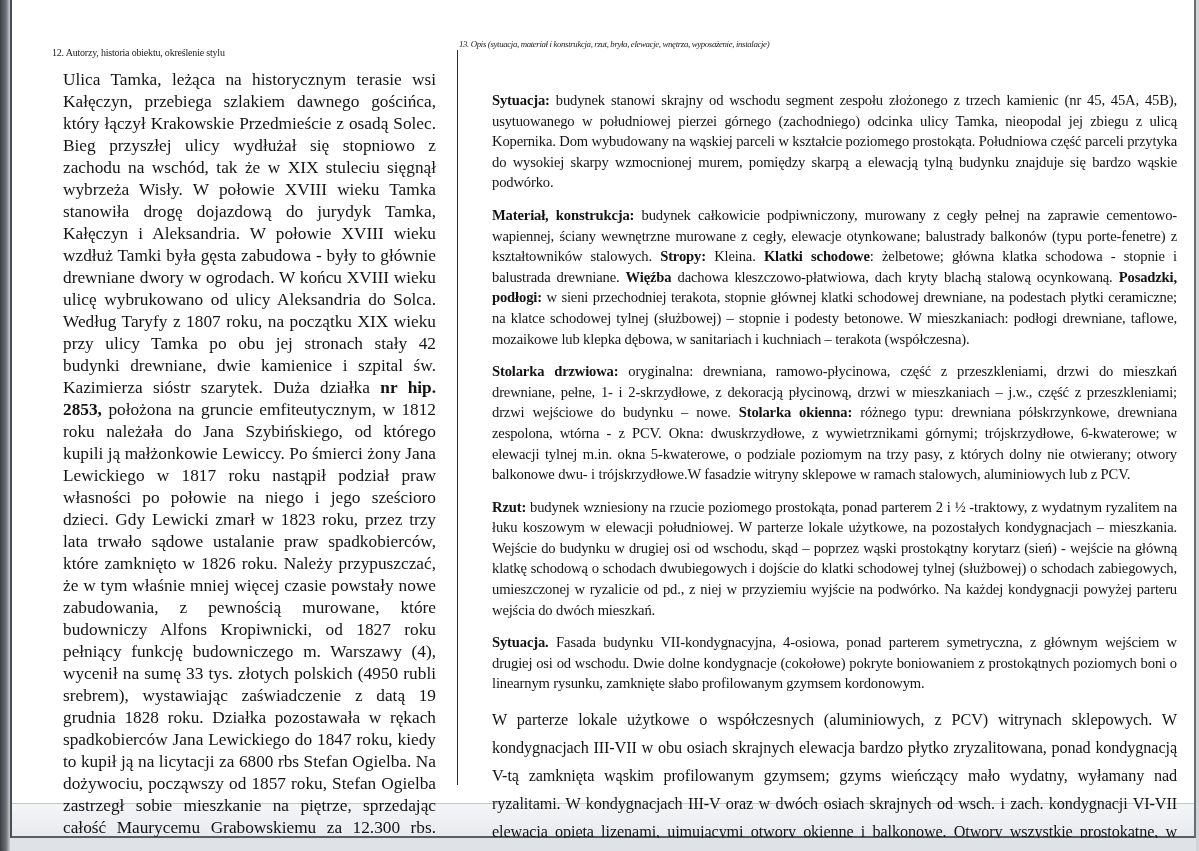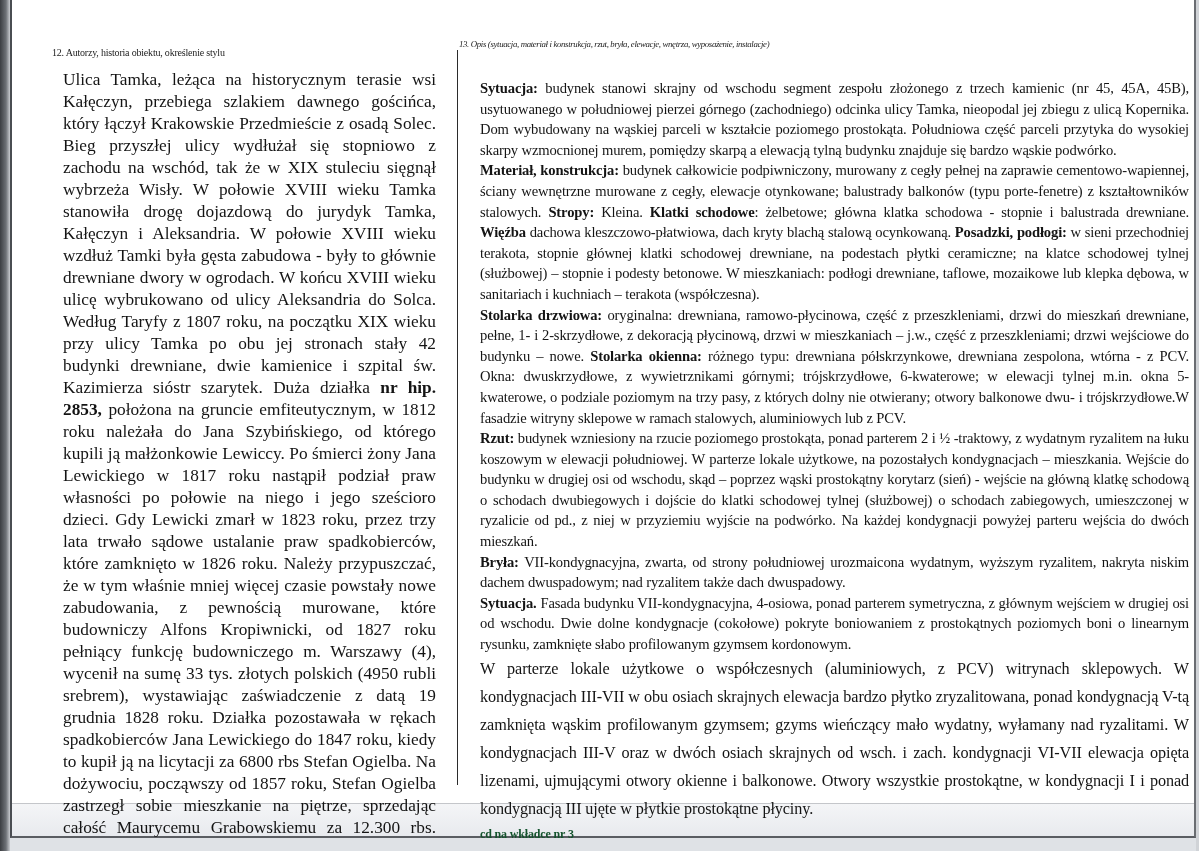--- a/index.html
+++ b/index.html
@@ -45,21 +45,21 @@
   .col-left {
     position: absolute; left: 51px; top: 69px; width: 373px;
     font-size: 17.3px; line-height: 22px; text-align: justify;
   }
   .col-left p { margin: 0; }
   .col-right {
     position: absolute; left: 468px; top: 78px; width: 709px;
     font-size: 14.6px; line-height: 20.6px; text-align: justify;
     letter-spacing: -0.15px;
   }
-  .col-right p { margin: 0; }
+  .col-right p { margin: 12px; }
   .col-right .large { font-size: 16.2px; line-height: 28px; letter-spacing: -0.1px; }
   b { font-weight: bold; }
   .continue-link {
     display: inline-block; font-weight: bold; text-decoration: underline; color: #14532d;
     cursor: pointer;
   }
   .continue-right { font-size: 12px; line-height: 16px; }
 </style>
 </head>
 <body>
@@ -79,21 +79,20 @@
   </div>
 
   <div class="section-label" style="left:447px; top:39px; font-size:8.8px; letter-spacing:-0.35px;font-style:italic;">13. Opis (sytuacja, materiał i konstrukcja, rzut, bryła, elewacje, wnętrza, wyposażenie, instalacje)</div>
 
   <div class="col-right">
     <div id="right-paras">
         <p><b>Sytuacja:</b><span> budynek stanowi skrajny od wschodu  segment zespołu  złożonego z trzech kamienic (nr 45, 45A, 45B), usytuowanego w  południowej pierzei górnego (zachodniego) odcinka ulicy Tamka, nieopodal jej zbiegu z ulicą Kopernika.  Dom wybudowany na wąskiej parceli w kształcie poziomego prostokąta. Południowa część parceli przytyka do wysokiej skarpy wzmocnionej murem, pomiędzy skarpą a elewacją tylną budynku znajduje się bardzo wąskie podwórko.</span></p>
         <p><b>Materiał, konstrukcja:</b><span> budynek całkowicie  podpiwniczony,  murowany z cegły pełnej na zaprawie cementowo-wapiennej,  ściany wewnętrzne murowane z cegły, elewacje otynkowane; balustrady balkonów (typu porte-fenetre) z kształtowników stalowych. </span><b>Stropy:</b><span> Kleina. </span><b>Klatki schodowe</b><span>: żelbetowe; główna klatka schodowa - stopnie i balustrada drewniane. </span><b>Więźba</b><span> dachowa kleszczowo-płatwiowa, dach kryty blachą stalową ocynkowaną. </span><b>Posadzki, podłogi:</b><span> w sieni przechodniej  terakota, stopnie głównej klatki schodowej drewniane, na podestach płytki ceramiczne; na klatce schodowej tylnej (służbowej) – stopnie i podesty betonowe. W mieszkaniach: podłogi drewniane, taflowe, mozaikowe lub  klepka dębowa, w sanitariach i kuchniach – terakota (współczesna).</span></p>
         <p><b>Stolarka drzwiowa:</b><span> oryginalna: drewniana, ramowo-płycinowa, część z przeszkleniami, drzwi do mieszkań drewniane, pełne, 1- i 2-skrzydłowe, z dekoracją płycinową, drzwi w mieszkaniach – j.w., część z przeszkleniami; drzwi wejściowe do budynku – nowe.  </span><b>Stolarka okienna:</b><span> różnego typu: drewniana półskrzynkowe, drewniana zespolona, wtórna - z PCV. Okna: dwuskrzydłowe,  z wywietrznikami górnymi; trójskrzydłowe, 6-kwaterowe; w elewacji tylnej m.in. okna 5-kwaterowe,  o podziale poziomym na trzy pasy, z których dolny nie otwierany;  otwory balkonowe dwu- i trójskrzydłowe.W fasadzie witryny sklepowe w ramach stalowych, aluminiowych lub z PCV.</span></p>
         <p><b>Rzut:</b><span> budynek wzniesiony na rzucie poziomego prostokąta, ponad parterem 2 i ½ -traktowy, z wydatnym ryzalitem na łuku koszowym w elewacji południowej. W parterze lokale użytkowe, na pozostałych kondygnacjach – mieszkania. Wejście do budynku w drugiej osi od wschodu, skąd – poprzez wąski prostokątny korytarz (sień) -  wejście na główną klatkę schodową o schodach dwubiegowych i dojście do klatki schodowej tylnej (służbowej) o schodach  zabiegowych, umieszczonej w ryzalicie od pd., z niej w przyziemiu wyjście na podwórko. Na każdej kondygnacji powyżej parteru wejścia do dwóch mieszkań.</span></p>
-        <p><b>Bryła:</b><span> VII-kondygnacyjna, zwarta, od strony południowej urozmaicona wydatnym, wyższym  ryzalitem, nakryta niskim dachem dwuspadowym; nad ryzalitem także dach dwuspadowy.</span></p>
         <p><b>Sytuacja.</b><span> Fasada budynku VII-kondygnacyjna, 4-osiowa, ponad parterem symetryczna, z głównym wejściem w drugiej osi od wschodu. Dwie dolne kondygnacje (cokołowe) pokryte boniowaniem z prostokątnych poziomych boni o linearnym rysunku, zamknięte słabo profilowanym gzymsem kordonowym.</span></p>
       </div>
     <p class="large">W parterze lokale użytkowe o współczesnych (aluminiowych, z PCV) witrynach sklepowych. W kondygnacjach III-VII w obu osiach skrajnych elewacja bardzo płytko zryzalitowana, ponad kondygnacją V-tą zamknięta wąskim profilowanym gzymsem; gzyms wieńczący mało wydatny, wyłamany nad ryzalitami. W kondygnacjach III-V oraz w dwóch osiach skrajnych od wsch. i zach. kondygnacji VI-VII elewacja opięta lizenami, ujmującymi otwory okienne i balkonowe. Otwory wszystkie prostokątne, w kondygnacji I i ponad kondygnacją III ujęte w płytkie prostokątne płyciny.</p>
     <a class="continue-link continue-right">cd na wkładce nr 3</a>
   </div>
 </div>
 
 <div class="below-page"></div>
 <div class="right-strip"></div>
 

